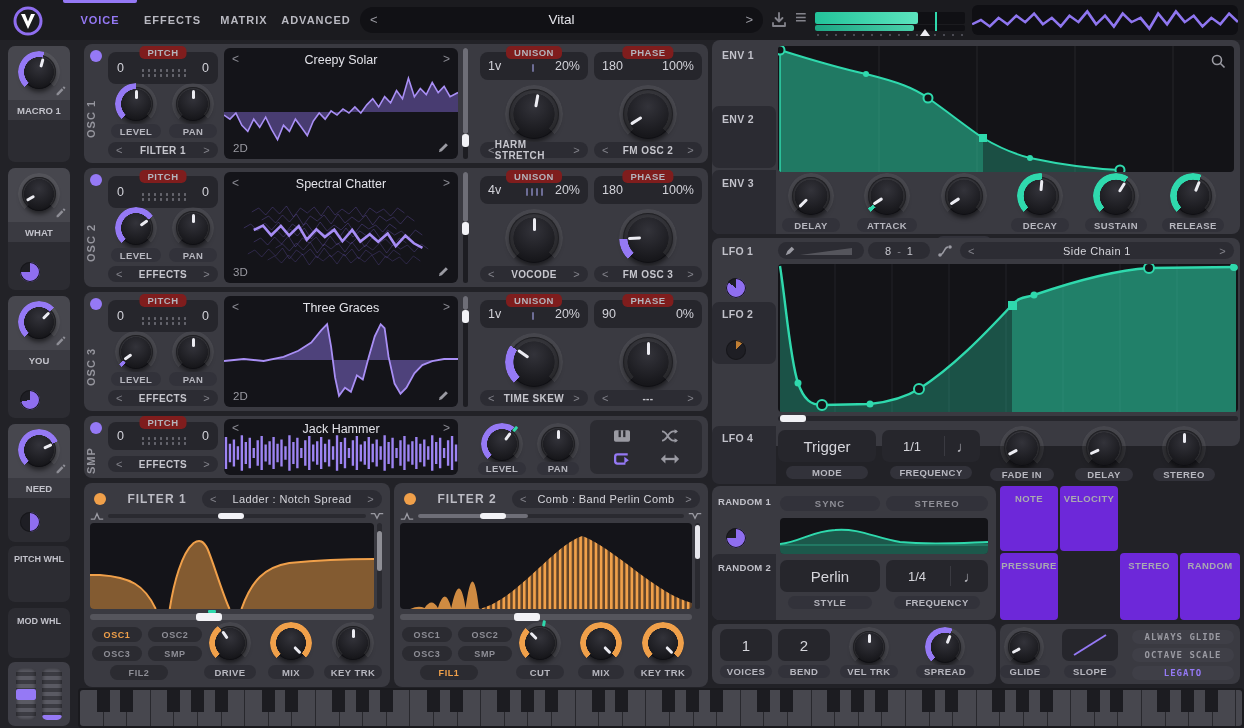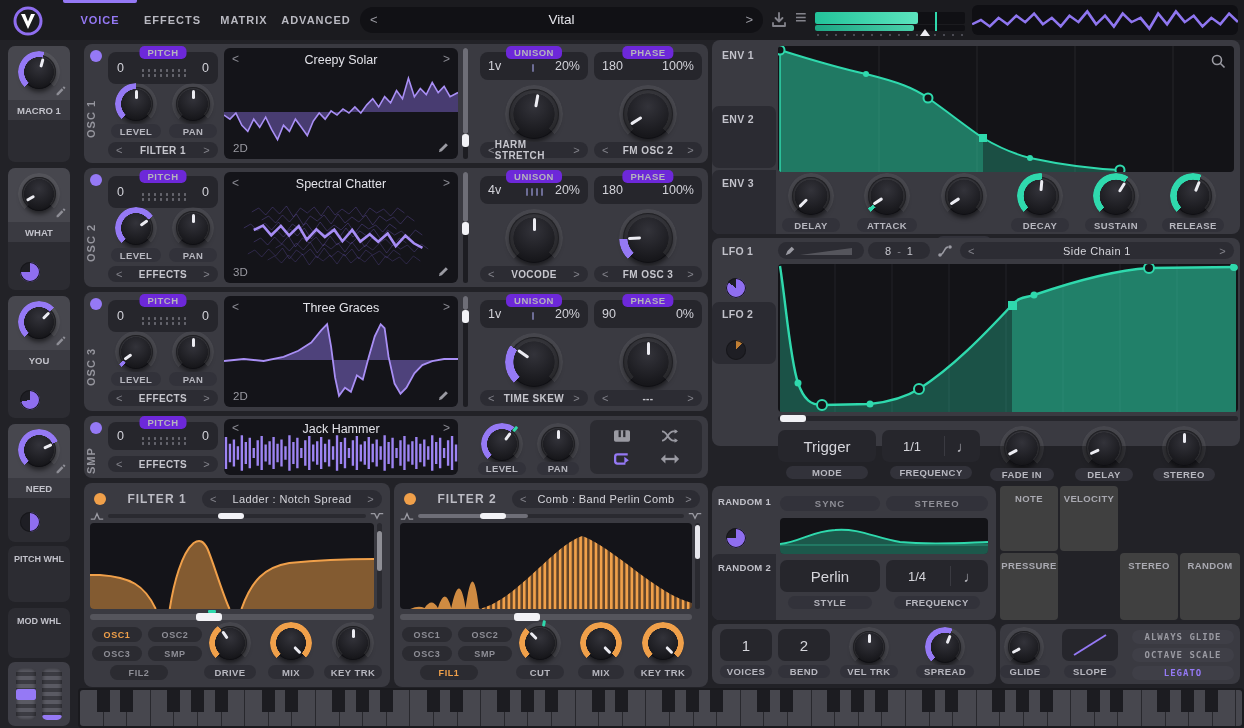--- a/index.html
+++ b/index.html
@@ -14,38 +14,38 @@
             mask:radial-gradient(closest-side, transparent 70%, #000 72%)}
   .knob i{position:absolute;inset:0;transform:rotate(var(--rot,0deg))}
   .knob i::before{content:'';position:absolute;left:calc(50% - 1.5px);top:9%;width:3px;height:27%;background:#ececf2;border-radius:2px}
   .knob b{position:absolute;inset:-6px;transform:rotate(var(--tick,0deg))}
   .knob b::before{content:'';position:absolute;left:calc(50% - 1.5px);top:0;width:3px;height:6px;background:#2fd9ad;border-radius:1px}
   
   .pill{position:absolute;background:#32323a;border-radius:8px;font-size:9.5px;font-weight:700;color:#b7b7bf;display:flex;align-items:center;justify-content:center;letter-spacing:.4px;white-space:nowrap}
   .sel{position:absolute;background:#2c2c33;border-radius:12px;display:flex;align-items:center;justify-content:space-between;padding:0 8px;box-sizing:border-box;font-size:10px;font-weight:700;color:#c6c6cd;letter-spacing:.4px}
   .sel .ch{color:#83838b;font-weight:400;font-size:11px}
   .vbox{position:absolute;background:#26262c;border-radius:8px}
-  .vtab{position:absolute;top:-6px;left:50%;transform:translateX(-50%);background:#6d28d9;padding:1px 8px;border-radius:5px;font-size:9.5px;font-weight:700;color:#b4b4bc;letter-spacing:.5px;white-space:nowrap}
+  .vtab{position:absolute;top:-6px;left:50%;transform:translateX(-50%);background:#7f1d1d;padding:1px 8px;border-radius:5px;font-size:9.5px;font-weight:700;color:#b4b4bc;letter-spacing:.5px;white-space:nowrap}
   .vval{position:absolute;top:9px;font-size:12.5px;color:#d2d2d9}
   .dots{position:absolute;width:46px;height:9px;background-image:radial-gradient(circle,#64646c 1.1px,transparent 1.3px);background-size:6px 5px}
   .vlabel{position:absolute;writing-mode:vertical-rl;transform:rotate(180deg);font-size:11px;font-weight:700;color:#96969e;letter-spacing:1px}
   .dot{position:absolute;width:12px;height:12px;border-radius:50%}
   .wavebox{position:absolute;background:#141419;border-radius:6px;overflow:hidden}
   .wtitle{position:absolute;top:5px;left:0;right:0;text-align:center;font-size:12.5px;color:#e2e2e8}
   .wch{position:absolute;top:4px;font-size:12px;color:#8a8a92}
   .viewlab{position:absolute;left:9px;bottom:5px;font-size:11.5px;color:#9a9aa2}
   .vslider{position:absolute;width:5px;background:#1d1d22;border-radius:3px}
   .vslider .fill{position:absolute;left:0;top:0;width:100%;background:#6e6e77;border-radius:3px}
   .vslider .hdl{position:absolute;left:-1px;width:7px;height:13px;background:#f2f2f6;border-radius:3px}
   .hslider{position:absolute;background:#55555c;border-radius:3px}
   .hslider .hdl{position:absolute;top:-1px;width:26px;height:calc(100% + 2px);background:#f2f2f6;border-radius:3px}
   .tabdark{position:absolute;background:#2b2b32;border-radius:7px}
   .tabtxt{position:absolute;font-size:10.5px;font-weight:700;color:#c2c2ca;letter-spacing:.3px}
   .pie{position:absolute;border-radius:50%;box-shadow:inset 0 0 0 1px #17171b}
-  .cell{position:absolute;background:#404040;border-radius:4px}
+  .cell{position:absolute;background:#6d28d9;border-radius:4px}
   .celllab{position:absolute;top:7px;left:0;right:0;text-align:center;font-size:9.5px;font-weight:700;color:#a9a9b1;letter-spacing:.4px}
   .bigval{position:absolute;inset:0;display:flex;align-items:center;justify-content:center;font-size:15px;color:#d6d6dc}
   .fbtn{position:absolute;background:#2b2b31;border-radius:9px;font-size:9px;font-weight:700;color:#8e8e96;display:flex;align-items:center;justify-content:center;letter-spacing:.6px}
   .fbtn.on{color:#f0a04a}
   .toggle{position:absolute;background:#3f3f47;border-radius:8px;font-size:9px;font-weight:700;color:#9a9aa2;display:flex;align-items:center;justify-content:center;letter-spacing:1px;font-family:"DejaVu Sans Mono",monospace}
   .toggle.on{color:#9579f5}
   .uticks{position:absolute;display:flex;gap:3px}
   .uticks span{width:2px;height:8px;background:#6d6d96;border-radius:1px}
   
   .topbar{position:absolute;left:0;top:0;width:1244px;height:40px;background:#1b1b1f}
@@ -662,20 +662,23 @@
   <div class="pill" style="left:450px;top:178px;width:62px;height:14px">RELEASE</div>
 </div>
 
 <div class="panel" style="left:712px;top:238px;width:528px;height:208px">
   <div class="tabtxt" style="left:10px;top:7px">LFO 1</div>
   <div class="pie" style="left:14px;top:40px;width:20px;height:20px;background:conic-gradient(#8f6ef0 0 85%, #1e1e24 85% 100%)"></div>
   <div class="tabdark" style="left:0;top:64px;width:64px;height:62px">
     <div class="tabtxt" style="left:10px;top:6px">LFO 2</div>
     <div class="pie" style="left:14px;top:38px;width:20px;height:20px;background:conic-gradient(#c07e33 0 12%, #1e1e24 12% 100%)"></div>
   </div>
+  <div class="tabdark" style="left:0;top:188px;width:64px;height:58px;border-radius:7px 0 0 7px">
+    <div class="tabtxt" style="left:10px;top:6px">LFO 4</div>
+  </div>
 
   <div class="abs" style="left:66px;top:4px;width:86px;height:17px;background:#2c2c33;border-radius:9px">
     <svg class="abs" style="left:6px;top:3px" width="12" height="12" viewBox="0 0 14 14">
         <path d="M2 12 l2-5 5-5 3 3 -5 5z" fill="#9a9aa2"></path>
       </svg>
     <svg class="abs" style="left:22px;top:4px" width="56" height="10" viewBox="0 0 56 10">
         <path d="M0 9 L52 2 L52 9 Z" fill="#55555c"></path>
       </svg>
   </div>
   <div class="abs" style="left:156px;top:4px;width:62px;height:17px;background:#2c2c33;border-radius:9px;display:flex;align-items:center;justify-content:center;gap:6px;font-size:11px;color:#c6c6cd">

